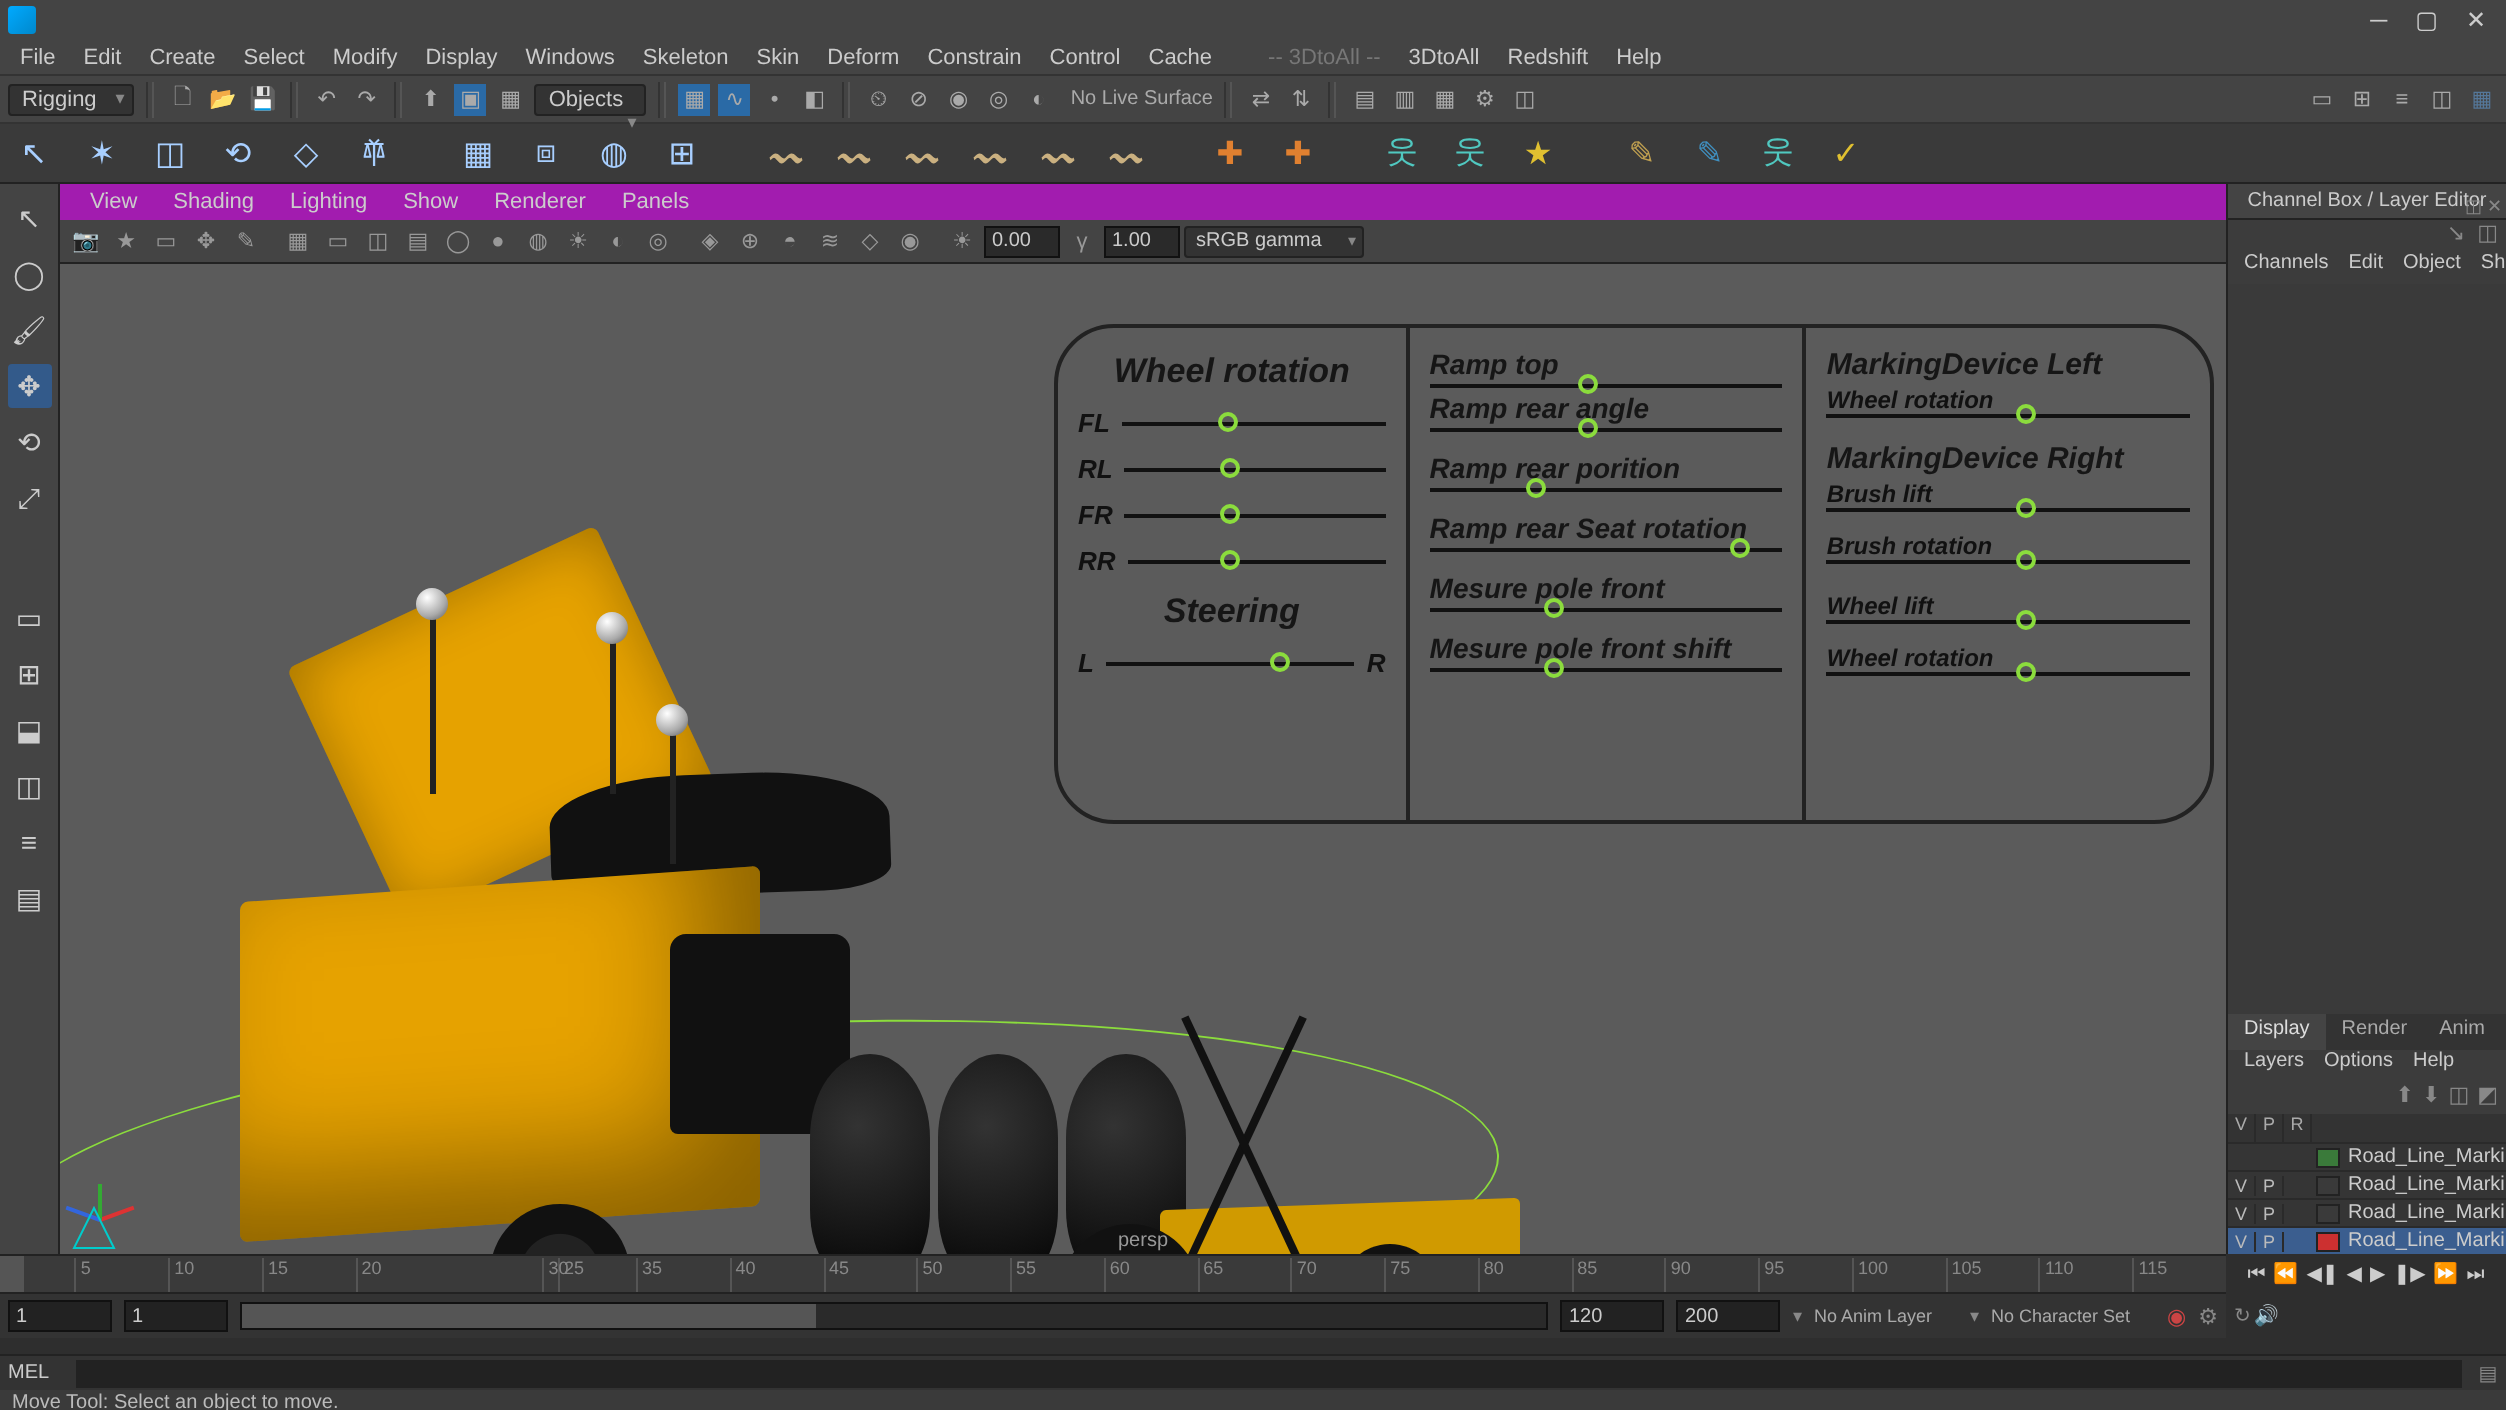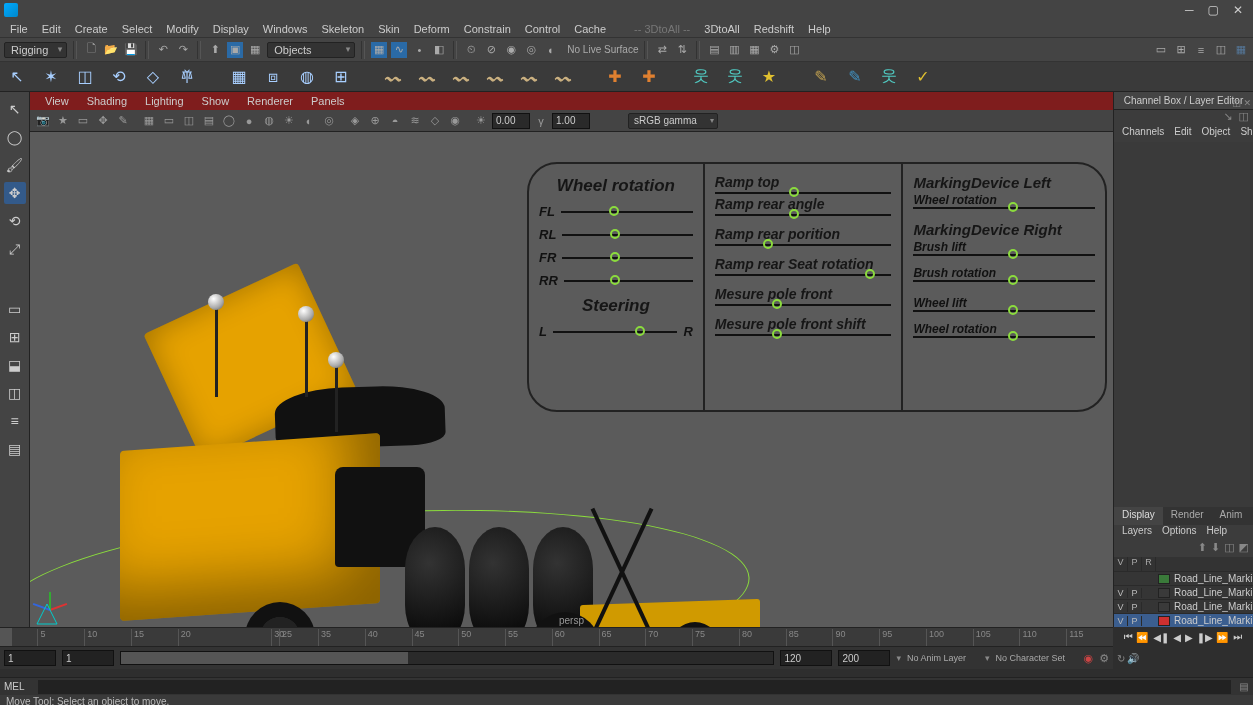--- a/index.html
+++ b/index.html
@@ -32,26 +32,26 @@
 .shelf .divider { width:6px; }
 
 
 .main { display:flex; height:535px; background:#5b5b5b; }
 .lefttoolbox { width:30px; background:#444; display:flex; flex-direction:column; align-items:center; padding-top:6px; gap:6px; border-right:1px solid #222; }
 .lefttoolbox .lt { width:22px; height:22px; display:flex; align-items:center; justify-content:center; cursor:pointer; color:#ccc; font-size:14px; border-radius:2px; }
 .lefttoolbox .lt.sel { background:#335a8a; }
 .lefttoolbox .spacer { height:26px; }
 
 .viewport-wrap { flex:1; display:flex; flex-direction:column; }
-.viewmenubar { height:18px; background:#7f1d1d; display:flex; align-items:center; padding:0 8px; gap:4px; font-size:11px; }
+.viewmenubar { height:18px; background:#a21caf; display:flex; align-items:center; padding:0 8px; gap:4px; font-size:11px; }
 .viewmenubar span { padding:1px 7px; color:#ccc; cursor:pointer; }
 .viewtoolbar { height:22px; background:#444; display:flex; align-items:center; padding:0 4px; gap:2px; border-bottom:1px solid #222; }
 .viewtoolbar .vicon { width:18px; height:18px; display:flex; align-items:center; justify-content:center; color:#999; cursor:pointer; font-size:11px; }
 .viewtoolbar .numinput { width:38px; height:16px; background:#2a2a2a; border:1px solid #111; color:#ccc; font-size:10px; padding:0 3px; }
-.viewtoolbar .vdrop { background:#333; border:1px solid #222; padding:0 16px 0 5px; height:16px; font-size:10px; color:#ccc; display:flex; align-items:center; position:relative; border-radius:2px;margin-left:36px; }
+.viewtoolbar .vdrop { background:#333; border:1px solid #222; padding:0 16px 0 5px; height:16px; font-size:10px; color:#ccc; display:flex; align-items:center; position:relative; border-radius:2px; }
 .viewtoolbar .vdrop::after { content:"▾"; position:absolute; right:3px; font-size:8px; color:#888; }
 
 .viewport { flex:1; background:#5b5b5b; position:relative; overflow:hidden; }
 .viewport .cameraname { position:absolute; bottom:1px; left:50%; transform:translateX(-50%); color:#999; font-size:10px; }
 .viewport .compass { position:absolute; bottom:8px; left:12px; width:34px; height:34px; }
 .viewport .compass .ax { position:absolute; width:18px; height:2px; transform-origin:0 50%; }
 
 
 .machine { position:absolute; left:30px; top:170px; width:660px; height:350px; }
 .machine .body { position:absolute; left:60px; top:140px; width:260px; height:170px; background:#e6a200; border-radius:4px; transform:skewY(-4deg); box-shadow:inset -30px -30px 60px rgba(0,0,0,.4); }
@@ -163,21 +163,21 @@
   <span class="ticon">🗋</span>
   <span class="ticon">📂</span>
   <span class="ticon">💾</span>
   <div class="sep"></div>
   <span class="ticon">↶</span>
   <span class="ticon">↷</span>
   <div class="sep"></div>
   <span class="ticon">⬆</span>
   <span class="ticon active">▣</span>
   <span class="ticon">▦</span>
-  <div class="dropdown" style="width:88px">Objects</div>
+  <div class="dropdown" style="width:56px">Objects</div>
   <div class="sep"></div>
   <span class="ticon active">▦</span>
   <span class="ticon active">∿</span>
   <span class="ticon">•</span>
   <span class="ticon">◧</span>
   <div class="sep"></div>
   <span class="ticon">⏲</span>
   <span class="ticon">⊘</span>
   <span class="ticon">◉</span>
   <span class="ticon">◎</span>

